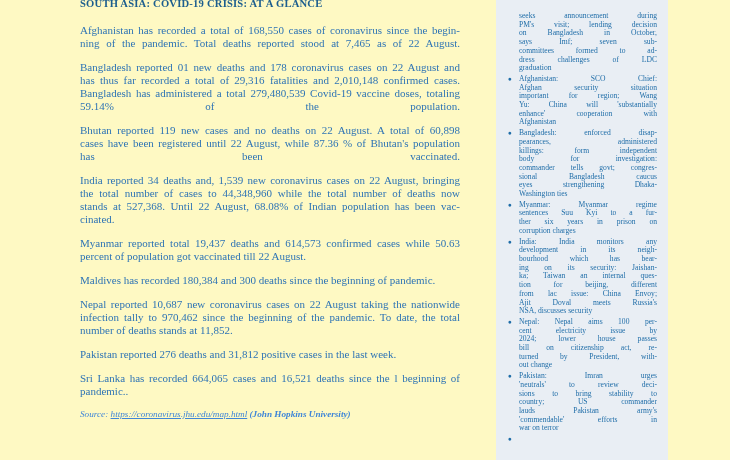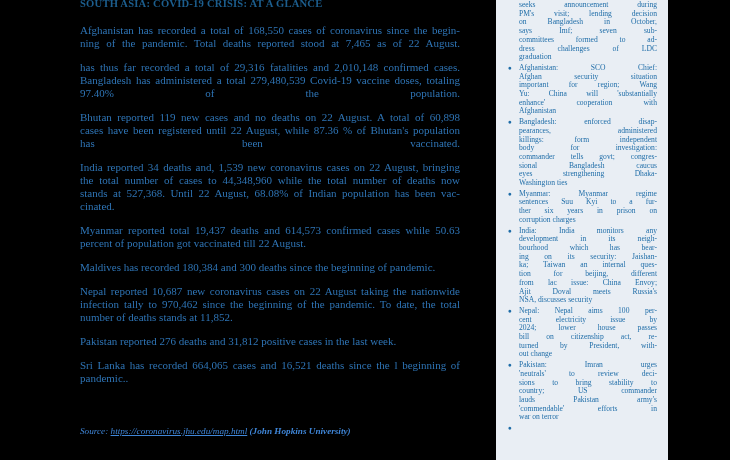--- a/index.html
+++ b/index.html
@@ -1,19 +1,19 @@
 <!DOCTYPE html>
 <html><head>
 <meta charset="utf-8">
 <style>
   html,body{margin:0;padding:0;background:#ffffff;}
   .page{
     position:relative;
     width:730px;height:460px;
-    background:#000000;
+    background:#fef9c3;
     overflow:hidden;
     font-family:"Liberation Serif", serif;
   }
   
   .main{
     position:absolute;left:80px;top:0;width:380px;
     color:#2e74b5;
   }
   .doc-title{
     margin:-2px 0 15px 0;
@@ -24,37 +24,37 @@
   }
   .para{
     font-size:11px;
     line-height:13px;
     margin:0 0 11px 0;
   }
   .tline{text-align:justify;text-align-last:justify;}
   .tline.last{text-align-last:left;}
   .tline.last.spread{text-align-last:justify;}
   .source-line{
-    margin-top:41px;
+    margin-top:11px;
     font-size:9.2px;
     font-style:italic;
     color:#3f86d8;
   }
   .source-line a{
     color:#3f86d8;
     text-decoration:underline;
   }
   .source-attr{font-weight:bold;}
   
   .sidebar{
     position:absolute;left:496px;top:0;width:172px;height:460px;
     background:#e9eef4;
     color:#1f6da8;
     box-sizing:border-box;
-    padding-top:1px;
+    padding-top:12px;
   }
   .s-item{
     display:flex;
     margin-bottom:2px;
     font-size:7.6px;
     line-height:8.7px;
   }
   .s-bullet{
     flex:none;
     width:11px;
@@ -74,23 +74,24 @@
 <div class="page">
 
   <div class="main">
     <h1 class="doc-title">SOUTH ASIA: COVID-19 CRISIS: AT A GLANCE</h1>
 
     <div class="para">
         <div class="tline">Afghanistan has recorded a total of 168,550 cases of coronavirus since the begin-</div>
         <div class="tline last spread">ning of the pandemic. Total deaths reported stood at 7,465 as of 22 August.</div>
       </div>
     <div class="para">
+        <div class="tline">Bangladesh reported 01 new deaths and 178 coronavirus cases on 22 August and</div>
         <div class="tline">has thus far recorded a total of 29,316 fatalities and 2,010,148 confirmed cases.</div>
         <div class="tline">Bangladesh has administered a total 279,480,539 Covid-19 vaccine doses, totaling</div>
-        <div class="tline last spread">97.40% of the population.</div>
+        <div class="tline last spread">59.14% of the population.</div>
       </div>
     <div class="para">
         <div class="tline">Bhutan reported 119 new cases and no deaths on 22 August. A total of 60,898</div>
         <div class="tline">cases have been registered until 22 August, while 87.36 % of Bhutan's population</div>
         <div class="tline last spread">has been vaccinated.</div>
       </div>
     <div class="para">
         <div class="tline">India reported 34 deaths and, 1,539 new coronavirus cases on 22 August, bringing</div>
         <div class="tline">the total number of cases to 44,348,960 while the total number of deaths now</div>
         <div class="tline">stands at 527,368. Until 22 August, 68.08% of Indian population has been vac-</div>

